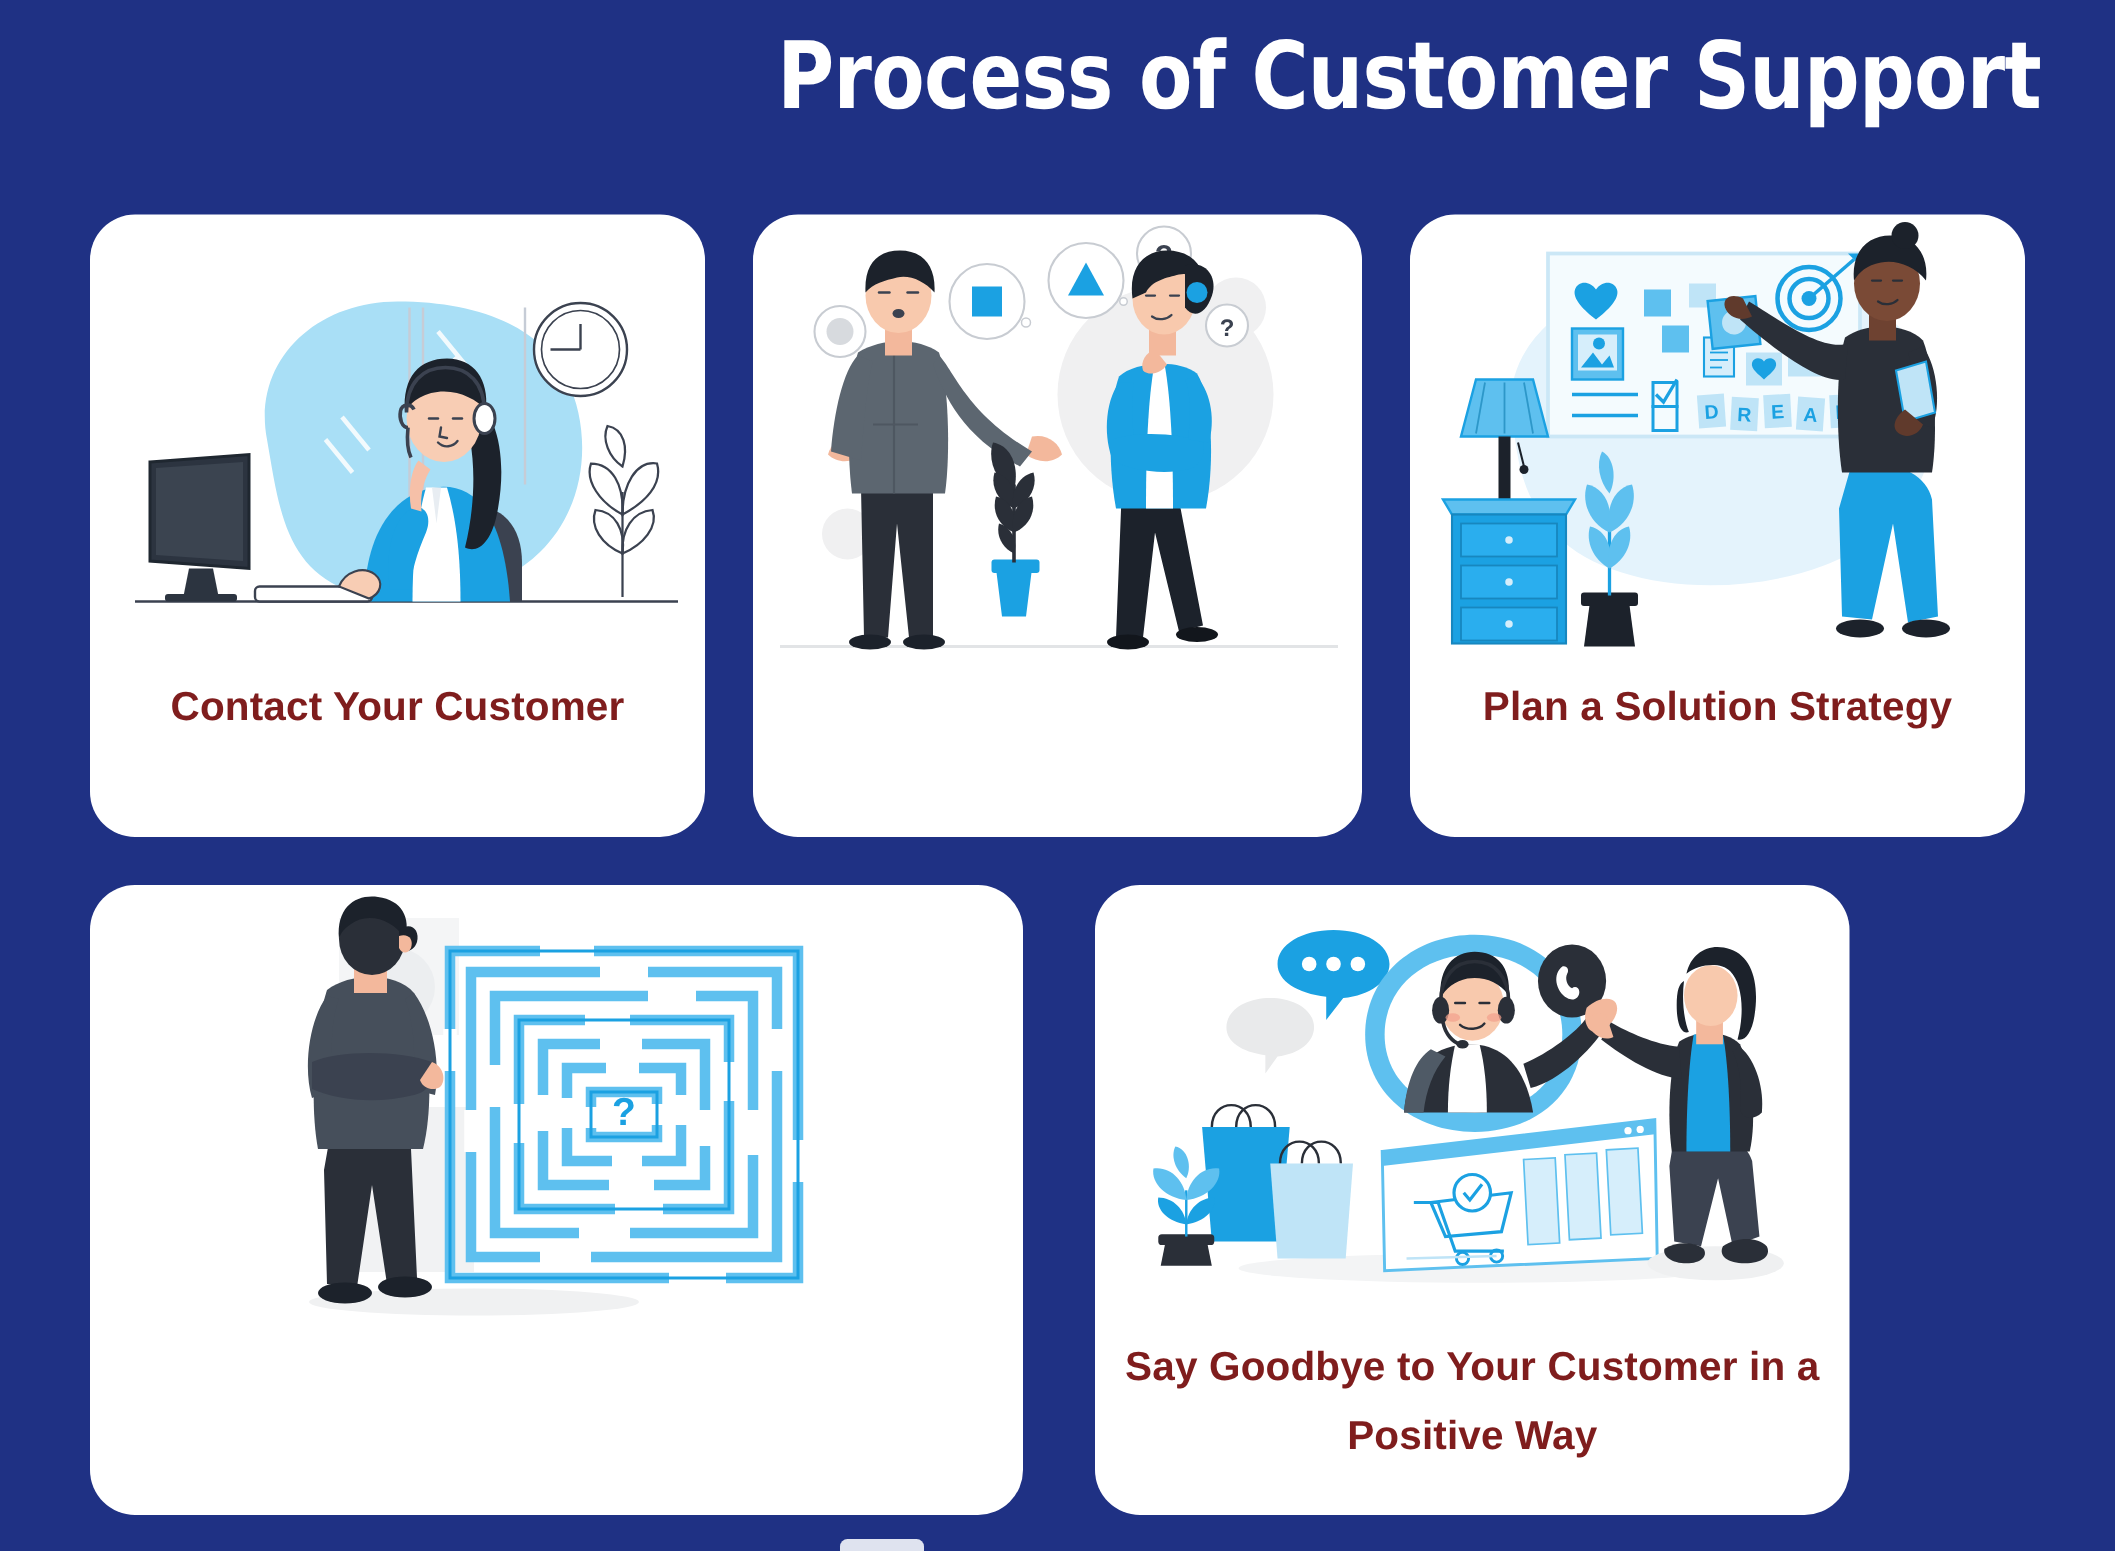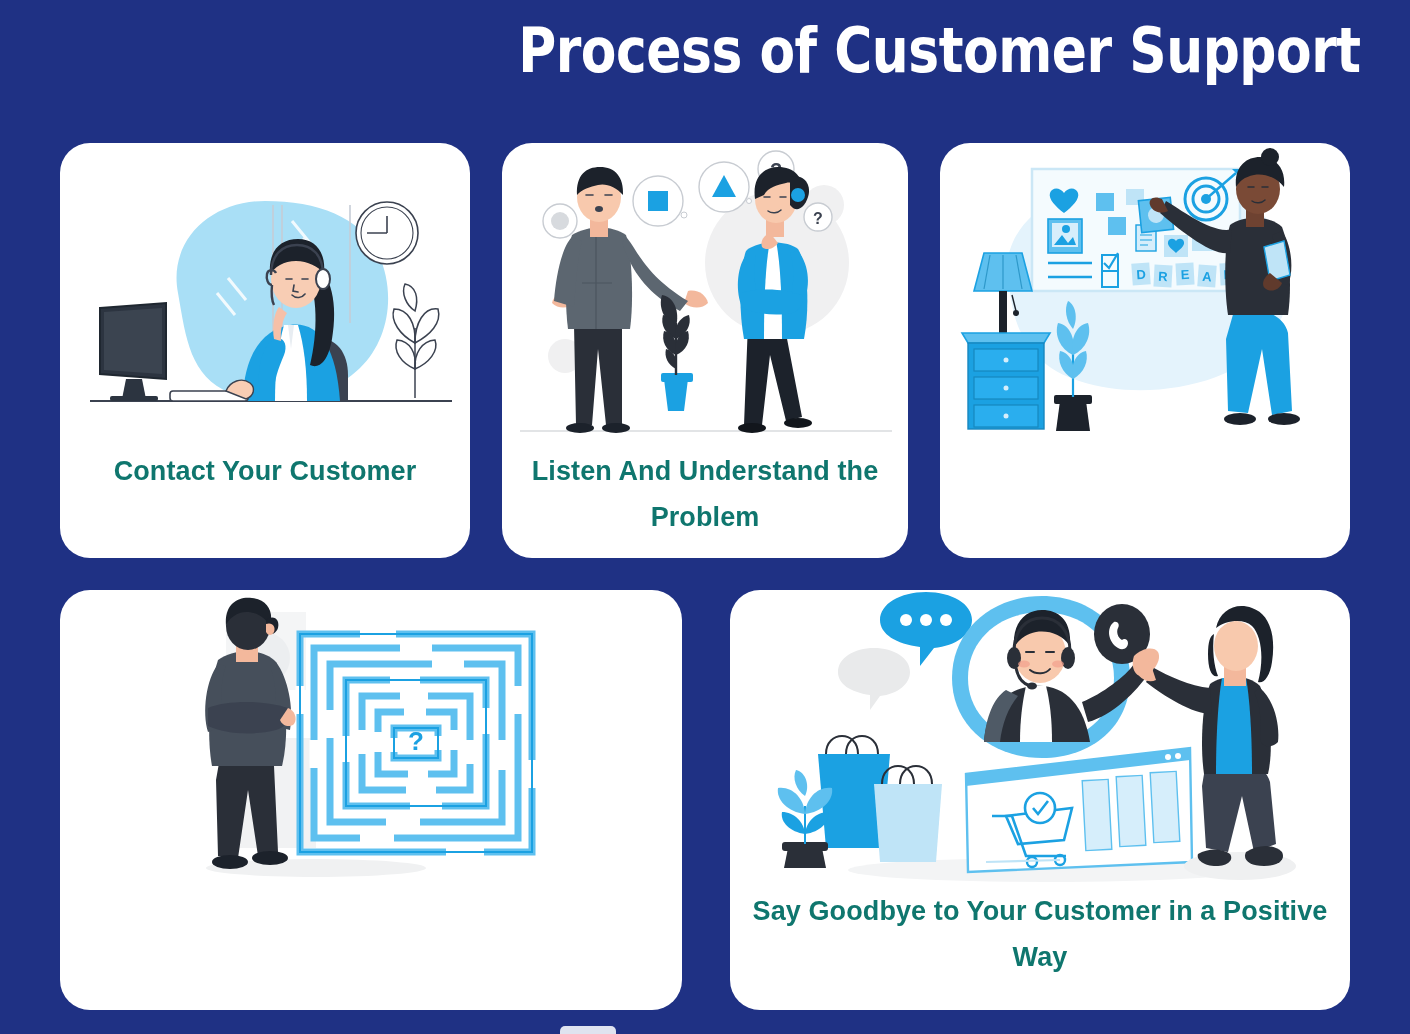--- a/index.html
+++ b/index.html
@@ -54,39 +54,39 @@
     top: 0;
     width: 100%;
   }
   .card-art svg { display: block; width: 100%; height: 100%; }
 
   .card-label {
     position: absolute;
     left: 0;
     width: 100%;
     text-align: center;
-    color: #0f766e;
+    color: #7f1d1d;
     font-size: 27px;
     font-weight: bold;
     line-height: 1.72;
     padding: 0 8px;
     box-sizing: border-box;
     letter-spacing: 0.1px;
   }
 
   
   #card-1 { left: 60px;  top: 143px; width: 410px; height: 415px; }
   #card-2 { left: 502px; top: 143px; width: 406px; height: 415px; }
   #card-3 { left: 940px; top: 143px; width: 410px; height: 415px; }
   #card-1 .card-art, #card-2 .card-art, #card-3 .card-art { height: 300px; }
   #card-1 .card-label, #card-2 .card-label, #card-3 .card-label { top: 305px; }
 
   
   #card-4 { left: 60px;  top: 590px; width: 622px; height: 420px; }
-  #card-5 { left: 730px; top: 590px; width: 620px; height: 420px; }
+  #card-5 { left: 730px; top: 590px; width: 503px; height: 420px; }
   #card-4 .card-art, #card-5 .card-art { height: 300px; }
   #card-4 .card-label { top: 300px; }
   #card-5 .card-label { top: 298px; }
 
   
   .bottom-chip {
     position: absolute;
     left: 560px;
     top: 1026px;
     width: 56px;
@@ -275,21 +275,20 @@
           <path d="M174 232 L174 180" stroke="#2a2f38" stroke-width="2.4"></path>
           <path d="M174 184 C162 178 156 164 160 152 C172 154 178 168 174 184 Z" fill="#2a2f38"></path>
           <path d="M174 196 C164 192 158 182 161 172 C171 174 177 186 174 196 Z" fill="#2a2f38"></path>
           <path d="M174 196 C184 192 190 182 187 172 C177 174 171 186 174 196 Z" fill="#2a2f38"></path>
           <path d="M174 212 C164 208 159 198 162 188 C172 190 177 202 174 212 Z" fill="#2a2f38"></path>
           <path d="M174 212 C184 208 189 198 186 188 C176 190 171 202 174 212 Z" fill="#2a2f38"></path>
           <path d="M174 226 C166 222 162 214 164 206 C172 208 177 218 174 226 Z" fill="#2a2f38"></path>
         </g>
       </svg>
     </div>
-    <div class="card-label">Listen And Understand the Problem</div>
   </div>
 
   <div class="card" id="card-3">
     <div class="card-art">
       <svg viewBox="0 0 410 300" xmlns="http://www.w3.org/2000/svg">
 
         <path d="M68 136 C60 86 110 42 188 38 C268 34 330 56 346 108 C360 156 336 212 276 234 C212 258 130 248 98 214 C72 186 72 160 68 136 Z" fill="#e4f3fc"></path>
 
         <rect x="92" y="26" width="208" height="122" fill="#f4fbfe" stroke="#cbe7f6" stroke-width="2.5"></rect>
 
@@ -410,20 +409,21 @@
           <path d="M296 44 C294 24 306 14 320 14 C336 14 346 26 344 44 C336 34 324 30 314 32 C304 34 300 38 296 44 Z" fill="#1c222b"></path>
           <circle cx="330" cy="14" r="9" fill="#1c222b"></circle>
           <g stroke="#2a2f38" stroke-width="1.5" fill="none" stroke-linecap="round">
             <path d="M308 44 L314 44"></path>
             <path d="M322 44 L328 44"></path>
             <path d="M312 58 C316 61 322 60 325 57"></path>
           </g>
         </g>
       </svg>
     </div>
+    <div class="card-label">Plan a Solution Strategy</div>
   </div>
 
   <div class="card" id="card-4">
     <div class="card-art">
       <svg viewBox="0 0 622 300" xmlns="http://www.w3.org/2000/svg">
 
         <rect x="166" y="22" width="80" height="78" fill="#f4f5f6"></rect>
         <circle cx="204" cy="68" r="26" fill="#eceef0"></circle>
         <rect x="160" y="148" width="96" height="110" fill="#f1f2f3"></rect>
         <ellipse cx="176" cy="148" rx="22" ry="7" fill="#e6e8ea"></ellipse>

